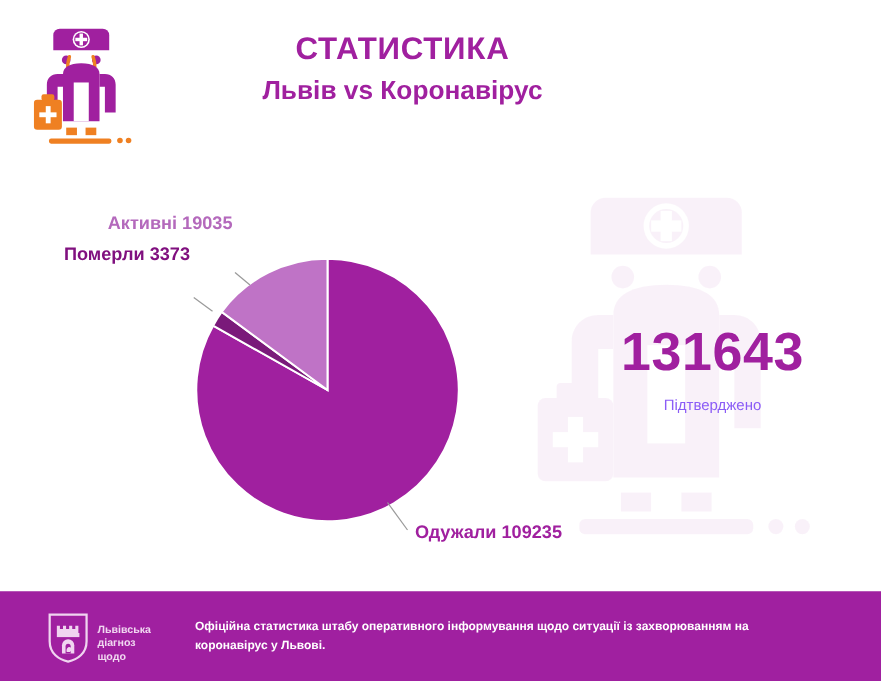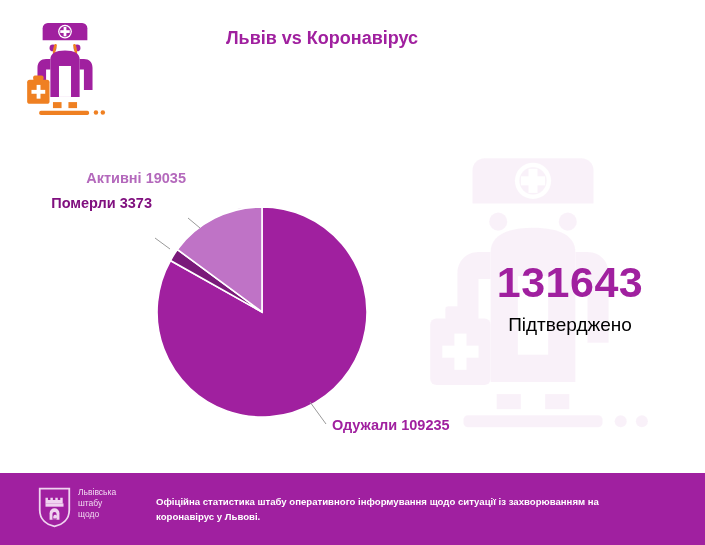--- a/index.html
+++ b/index.html
@@ -63,21 +63,21 @@
   }
   .title-main {
     font-size: 25px;
     font-weight: bold;
     color: #a0209f;
     letter-spacing: 0.6px;
     line-height: 34px;
     white-space: nowrap;
   }
   .title-sub {
-    font-size: 18px;
+    font-size: 21px;
     font-weight: bold;
     color: #a0209f;
     line-height: 33px;
     white-space: nowrap;
   }
   .title-date {
     font-size: 15px;
     font-weight: normal;
     color: #4a4a4a;
     line-height: 26px;
@@ -114,45 +114,46 @@
     margin-top: 28px;
   }
   .bigstat-number {
     font-size: 43px;
     font-weight: bold;
     color: #a0209f;
     letter-spacing: 0.5px;
     line-height: 52px;
   }
   .bigstat-caption {
-    font-size: 19px;
+    font-size: 12px;
     font-weight: normal;
-    color: #000000;
+    color: #8b5cf6;
     line-height: 25px;
     margin-top: 4px;
   }
 
   
   .footer {
     position: absolute;
     left: 0;
     bottom: 0;
     width: 705px;
     height: 72px;
     background: #a020a0;
     display: flex;
     align-items: center;
   }
   .footer-logo {
     margin-left: 38px;
     width: 100px;
     height: 44px;
     display: flex;
-    align-items: flex-start;
+    align-items: flex-end;
     flex: 0 0 auto;
+    font-weight: bold;
   }
   .footer-logo-shield { width: 33px; height: 41px; flex: 0 0 auto; }
   .footer-logo-shield svg { width: 100%; height: 100%; display: block; }
   .footer-logo-text {
     margin-left: 7px;
     color: #f1d8f1;
     font-size: 8.5px;
     line-height: 11px;
     white-space: nowrap;
   }
@@ -229,20 +230,21 @@
 
         <rect x="36" y="100" width="10" height="7" fill="#ef8022"></rect>
         <rect x="54" y="100" width="10" height="7" fill="#ef8022"></rect>
         <rect x="20" y="110" width="58" height="5" rx="2" fill="#ef8022"></rect>
         <circle cx="86" cy="112" r="2.6" fill="#ef8022"></circle>
         <circle cx="94" cy="112" r="2.6" fill="#ef8022"></circle>
       </svg>
     </div>
 
     <div class="header-text">
+      <div class="title-main">СТАТИСТИКА</div>
       <div class="title-sub">Львів vs Коронавірус</div>
     </div>
   </div>
 
   <div class="chart-area">
     <svg viewBox="0 0 440 320" aria-hidden="false">
 
       <g>
 
         <path fill="#a0209f" stroke="#ffffff" stroke-width="1.6" d="M 262 160 L 262 55 A 105 105 0 1 1 170.48 108.57 Z"></path>
@@ -281,20 +283,20 @@
           <rect x="9" y="20" width="22" height="4" fill="#f0d4f0"></rect>
 
           <path d="M14 40v-8a6 6 0 0 1 12 0v8H14z" fill="#f0d4f0"></path>
           <path d="M17.5 40v-7a2.5 2.5 0 0 1 5 0v7h-5z" fill="#a020a0"></path>
 
           <path d="M18.6 38.5c-.6-2 .2-4 1.6-4.6 1.5-.6 2.9.4 3 2 .1 1.2-.7 2.2-1.6 2.6h-3z" fill="#f0d4f0"></path>
         </svg>
       </div>
       <div class="footer-logo-text">
         <div>Львівська</div>
-        <div>штабу</div>
+        <div>діагноз</div>
         <div>щодо</div>
       </div>
     </div>
     <div class="footer-note">Офіційна статистика штабу оперативного інформування щодо ситуації із захворюванням на коронавірус у Львові.</div>
   </div>
 
 </div>
 
 </body></html>

